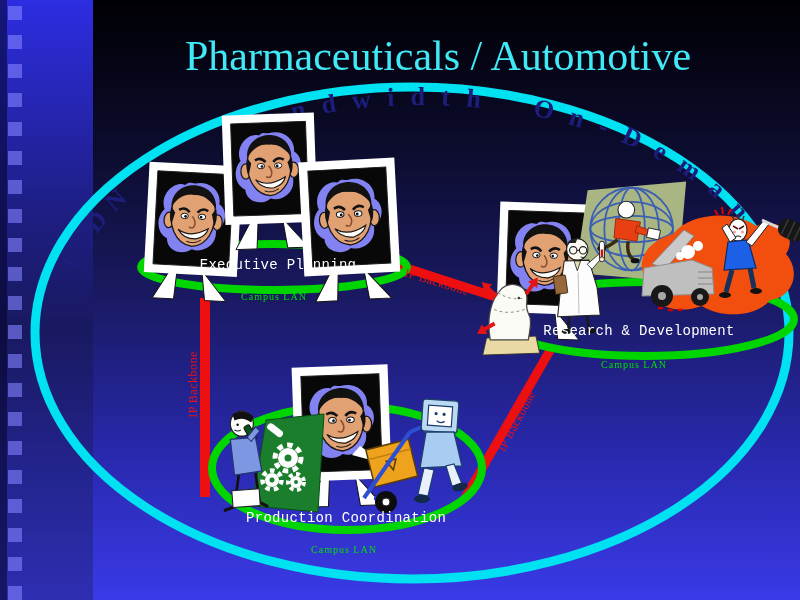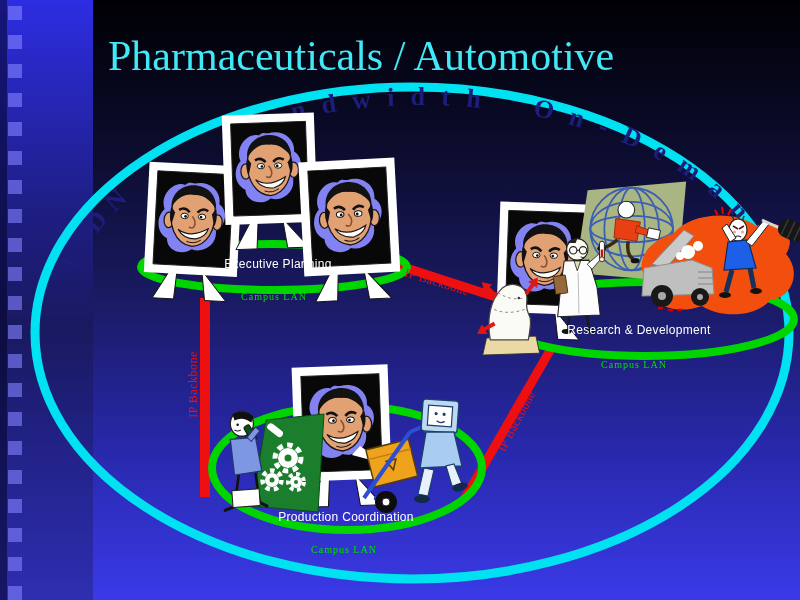--- a/index.html
+++ b/index.html
@@ -16,24 +16,24 @@
   .sidebar-edge{
     position:absolute;left:0;top:0;width:7px;height:600px;background:rgba(4,4,40,.55);
   }
   .sidebar-squares{
     position:absolute;left:8px;top:6px;width:14px;height:594px;
     background:repeating-linear-gradient(180deg,rgba(130,130,255,.60) 0 14px,rgba(0,0,0,0) 14px 29px);
   }
   .scene{position:absolute;left:0;top:0;width:800px;height:600px;}
   .label{position:absolute;text-align:center;white-space:nowrap;}
   .title{
-    position:absolute;left:108px;top:32px;width:660px;text-align:left;
+    position:absolute;left:108px;top:32px;width:660px;text-align:center;
     font-family:"Liberation Serif",serif;font-size:42px;color:#41e9f6;white-space:nowrap;
   }
-  .cluster-label{color:#ffffff;font-size:12px;letter-spacing:.3px;}
+  .cluster-label{color:#ffffff;font-size:14px;letter-spacing:.3px;font-family:Liberation Mono, monospace;}
   .lan-label{color:#00e000;font-family:"Liberation Serif",serif;font-size:10px;letter-spacing:1px;}
   .bb-label{color:#ee1010;font-family:"Liberation Serif",serif;font-size:12px;letter-spacing:.5px;}
   .arcText{font-family:"Liberation Serif",serif;font-weight:bold;fill:#1d1d7c;}
   .arcPrefix{font-size:26px;letter-spacing:9px;}
   .arcMain{font-size:26px;letter-spacing:16px;word-spacing:14px;}
 </style>
 </head>
 <body>
 
 <div class="stage">

